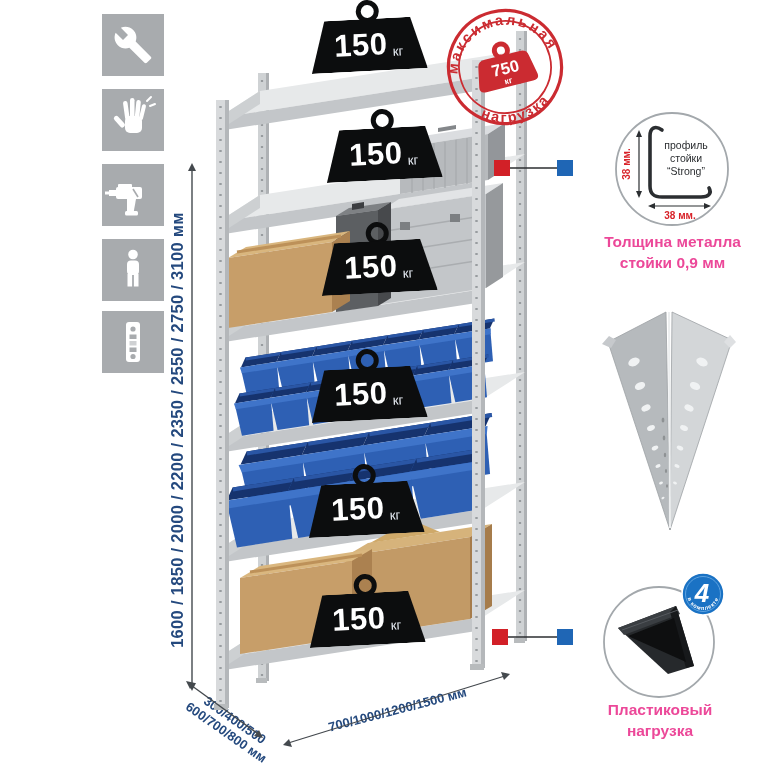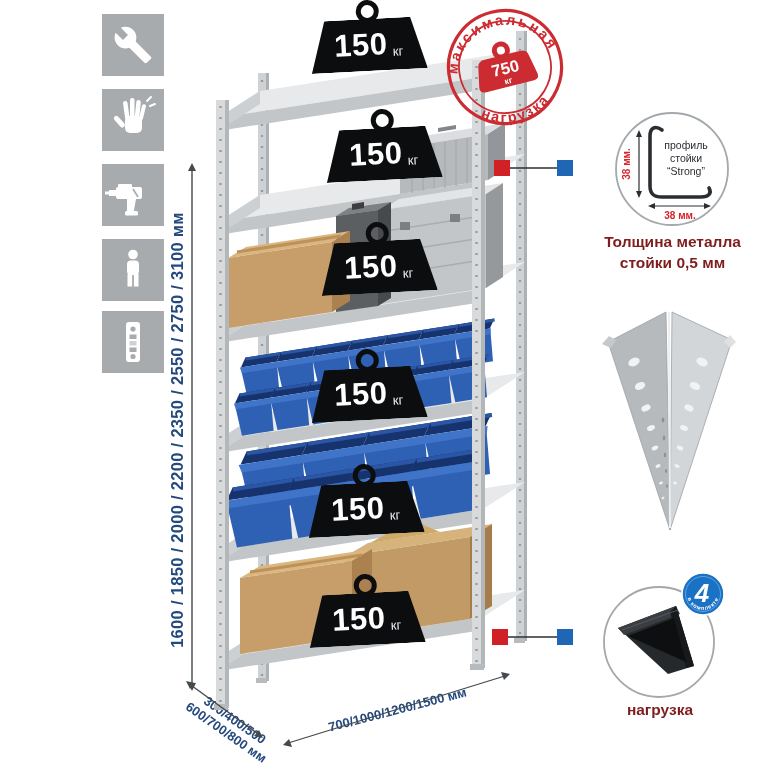--- a/index.html
+++ b/index.html
@@ -28,21 +28,21 @@
   .badge-ring{width:13px;height:13px;border:5px solid #0c0d0e;border-radius:50%;
               margin-bottom:-4px;background:transparent;}
   .badge-body{width:116px;height:52px;background:#0c0d0e;
               clip-path:polygon(13% 0,87% 0,100% 100%,0 100%);
               display:flex;align-items:center;justify-content:center;}
   .badge-val{font-size:31px;font-weight:bold;color:#ffffff;letter-spacing:.5px;}
   .badge-unit{font-size:13px;color:#e9eef6;margin-left:5px;margin-top:14px;}
 
   
   .caption{position:absolute;text-align:center;font-size:15.5px;font-weight:bold;
-           color:#7f1d1d;line-height:1.35;}
+           color:#ec4899;line-height:1.35;}
   .caption span{display:block;}
 </style>
 </head>
 <body>
 
 <div id="page">
 
   <svg class="abs" style="left:0;top:0;z-index:1" width="765" height="765" viewBox="0 0 765 765">
     <defs>
       <g id="binS">
@@ -359,21 +359,21 @@
     <text transform="translate(18,55) rotate(-90)" text-anchor="middle" font-size="10" font-weight="bold" fill="#d8232a">38 мм.</text>
     <text x="68" y="110" text-anchor="middle" font-size="10" font-weight="bold" fill="#d8232a">38 мм.</text>
     <g font-size="10.5" fill="#2b2e31" text-anchor="middle">
       <text x="74" y="40">профиль</text>
       <text x="74" y="53">стойки</text>
       <text x="74" y="66">“Strong”</text>
     </g>
   </svg>
   <div class="caption" style="left:590px;top:232px;width:165px">
     <span>Толщина металла</span>
-    <span>стойки 0,5 мм</span>
+    <span>стойки 0,9 мм</span>
   </div>
 
   <svg class="abs" style="left:594px;top:298px;z-index:2" width="150" height="250" viewBox="0 0 150 250">
     <polygon points="14,44 72,14 76,232" fill="#b6babd" stroke="#9da1a4" stroke-width="0.8"></polygon>
     <polygon points="78,14 138,42 76,232" fill="#d3d6d8" stroke="#9da1a4" stroke-width="0.8"></polygon>
     <line x1="75" y1="14" x2="76" y2="230" stroke="#eceeef" stroke-width="2"></line>
     <polygon points="8,46 15,38 22,42 17,50" fill="#c6c9cc"></polygon>
     <polygon points="130,44 136,37 142,44 136,50" fill="#dee0e2"></polygon>
     <g fill="#f0f2f3">
       <ellipse cx="40" cy="64" rx="6" ry="4" transform="rotate(-24 40 64)"></ellipse>
@@ -416,16 +416,17 @@
       <text x="104" y="32" text-anchor="middle" font-size="26" font-weight="bold" font-style="italic" fill="#ffffff">4</text>
       <defs>
           <path id="footBadgeArc" d="M 89.5,28 A 16,16 0 0 0 120.5,28"></path>
         </defs>
       <text font-size="5.6" font-weight="bold" fill="#ffffff" letter-spacing="0.7">
         <textPath href="#footBadgeArc" startOffset="50%" text-anchor="middle">в комплекте</textPath>
       </text>
     </g>
   </svg>
   <div class="caption" style="left:582px;top:700px;width:156px">
+    <span>Пластиковый</span>
     <span>нагрузка</span>
   </div>
 
 </div>
 
 </body></html>

